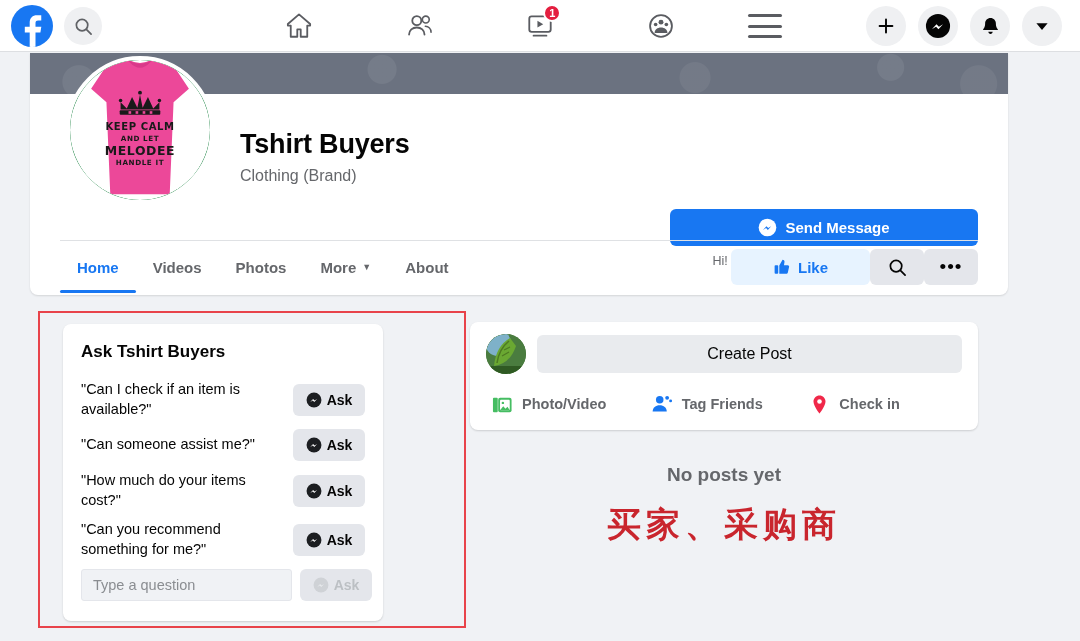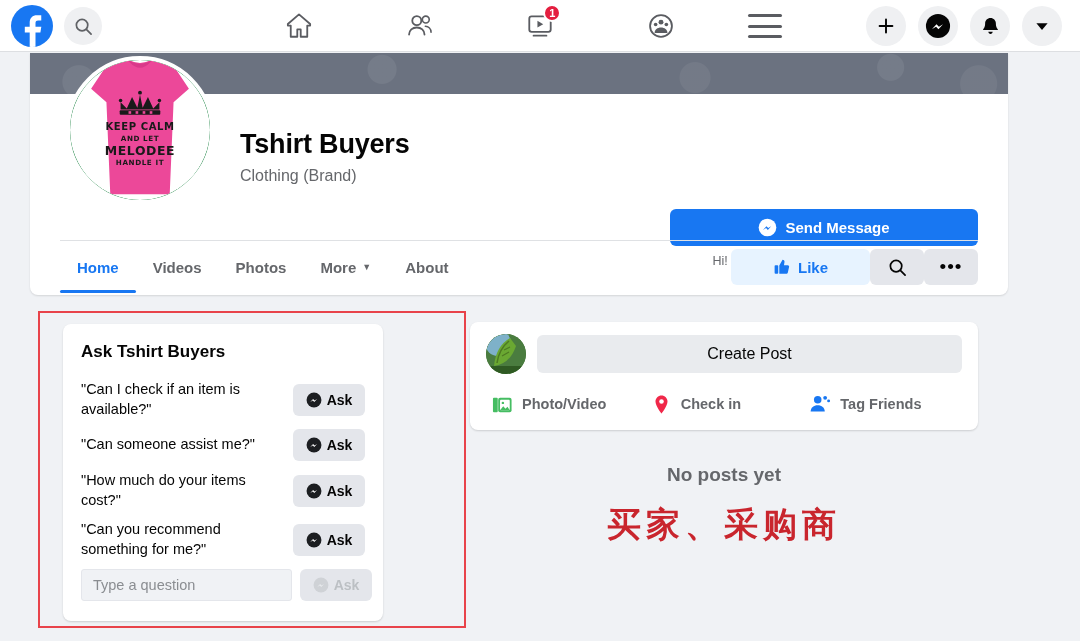--- a/index.html
+++ b/index.html
@@ -574,36 +574,36 @@
               <rect x="1" y="4" width="5" height="15" rx="1" fill="#45bd62"></rect>
               <rect x="6.5" y="4" width="14" height="15" rx="2" fill="#45bd62"></rect>
               <rect x="8.4" y="6" width="10.2" height="11" rx="1" fill="#fff"></rect>
               <circle cx="11.4" cy="9.3" r="1.3" fill="#45bd62"></circle>
               <path d="M8.4 17 l3.4-4.2 2.3 2.6 2.1-2 2.4 3.6z" fill="#45bd62"></path>
             </svg>
             <span>Photo/Video</span>
           </div>
 
           <div class="cp-action">
-            <svg width="21" height="21" viewBox="0 0 22 22" style="flex:none">
-              <path d="M11 1.5c-3.5 0-6.3 2.8-6.3 6.3 0 4.7 6.3 12.7 6.3 12.7s6.3-8 6.3-12.7c0-3.5-2.8-6.3-6.3-6.3z" fill="#f02849"></path>
-              <circle cx="11" cy="7.8" r="2.4" fill="#fff"></circle>
-            </svg>
-            <span>Check in</span>
-          </div>
-
-          <div class="cp-action">
             <svg width="22" height="22" viewBox="0 0 24 24" style="flex:none">
               <circle cx="9.5" cy="7.4" r="4.1" fill="#1877f2"></circle>
               <path d="M1.8 20.2c0-4.3 3.4-6.9 7.7-6.9s7.7 2.6 7.7 6.9z" fill="#1877f2"></path>
               <circle cx="17.6" cy="5.3" r="2.1" fill="#1877f2"></circle>
               <circle cx="21.4" cy="8.6" r="1.6" fill="#1877f2"></circle>
             </svg>
             <span>Tag Friends</span>
           </div>
+
+          <div class="cp-action">
+            <svg width="21" height="21" viewBox="0 0 22 22" style="flex:none">
+              <path d="M11 1.5c-3.5 0-6.3 2.8-6.3 6.3 0 4.7 6.3 12.7 6.3 12.7s6.3-8 6.3-12.7c0-3.5-2.8-6.3-6.3-6.3z" fill="#f02849"></path>
+              <circle cx="11" cy="7.8" r="2.4" fill="#fff"></circle>
+            </svg>
+            <span>Check in</span>
+          </div>
         </div>
       </div>
 
       <div class="no-posts">No posts yet</div>
       <div class="cn-text">买家、采购商</div>
     </div>
 
   </div>
 </div>
 

